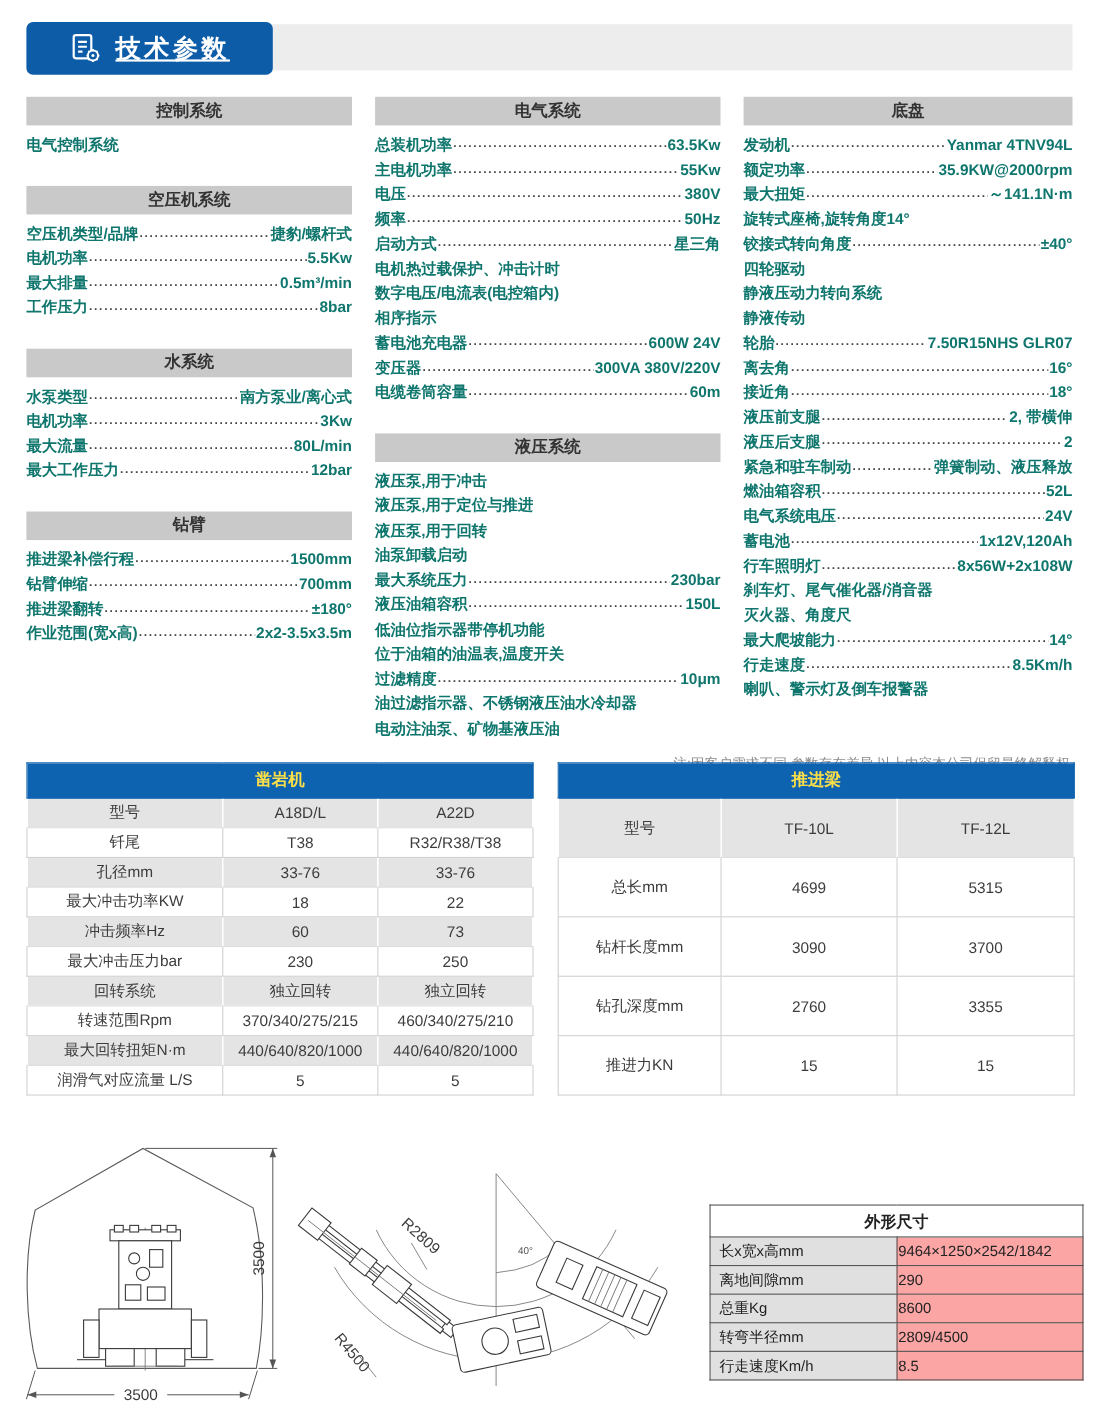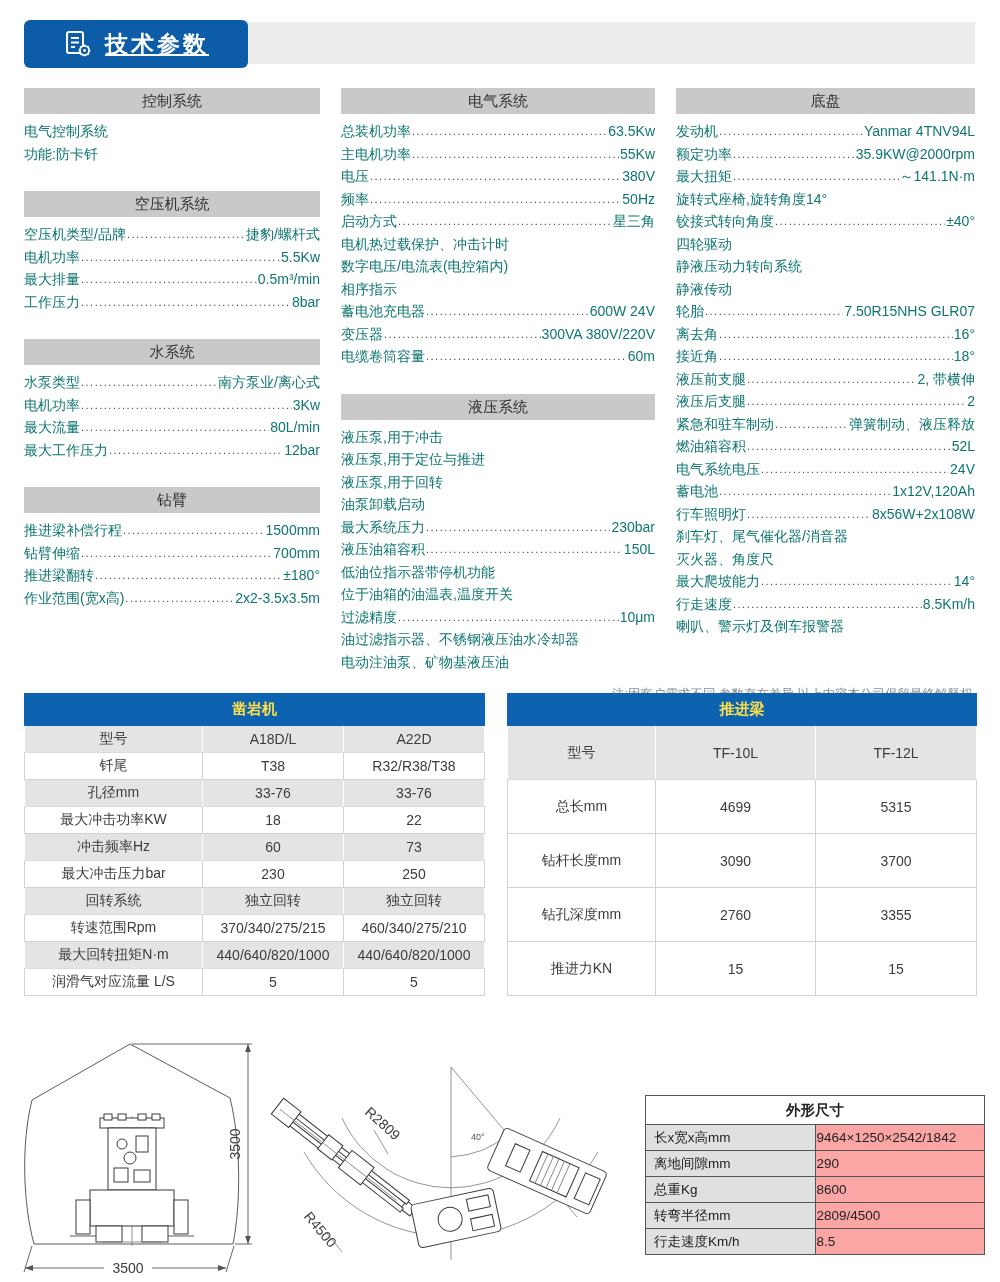--- a/index.html
+++ b/index.html
@@ -7,21 +7,21 @@
   #page{position:relative;width:1000px;height:1282px;background:#fff;overflow:hidden;}
 
   
   #title-strip{position:absolute;left:30px;right:25px;top:22px;height:42px;background:#ededed;}
   #title-badge{position:absolute;left:24px;top:20px;width:224px;height:48px;background:#0d5ca8;
     border-radius:6px;display:flex;align-items:center;justify-content:center;gap:12px;}
   #title-badge .ttl{color:#fff;font-size:23px;font-weight:bold;letter-spacing:3px;text-decoration:underline;}
 
   
   #spec-columns{position:absolute;left:24px;top:88px;width:951px;display:grid;
-    grid-template-columns:296px 314px 299px;column-gap:21px;}
+    grid-template-columns:296px 314px 299px;column-gap:21px;font-weight:bold;}
   .spec-section{margin-bottom:26px;}
   .section-header{height:26px;line-height:26px;background:#c9c9c9;color:#333;
     text-align:center;font-size:15px;margin-bottom:6px;}
   .spec-line{display:flex;align-items:center;font-size:14px;line-height:22.5px;
     color:#0f766e;white-space:nowrap;}
   .spec-label{flex-shrink:0;}
   .spec-leader{flex:1;min-width:6px;overflow:hidden;white-space:nowrap;color:#444;
     font-size:11px;letter-spacing:1.5px;margin:0 1px;}
   .spec-leader::after{content:"..................................................................................................................................";}
   .spec-value{flex-shrink:0;}
@@ -86,23 +86,20 @@
     </svg>
     <span class="ttl">技术参数</span>
   </div>
 
   <div id="spec-columns">
       <div class="spec-col">
         <section class="spec-section">
           <div class="section-header">控制系统</div>
           <div class="spec-line">
             <span class="spec-label">电气控制系统</span>
-          </div>
-          <div class="spec-line">
-            <span class="spec-label">功能:防卡钎</span>
           </div>
         </section>
         <section class="spec-section">
           <div class="section-header">空压机系统</div>
           <div class="spec-line">
             <span class="spec-label">空压机类型/品牌</span>
             <span class="spec-leader"></span>
             <span class="spec-value">捷豹/螺杆式</span>
           </div>
           <div class="spec-line">

